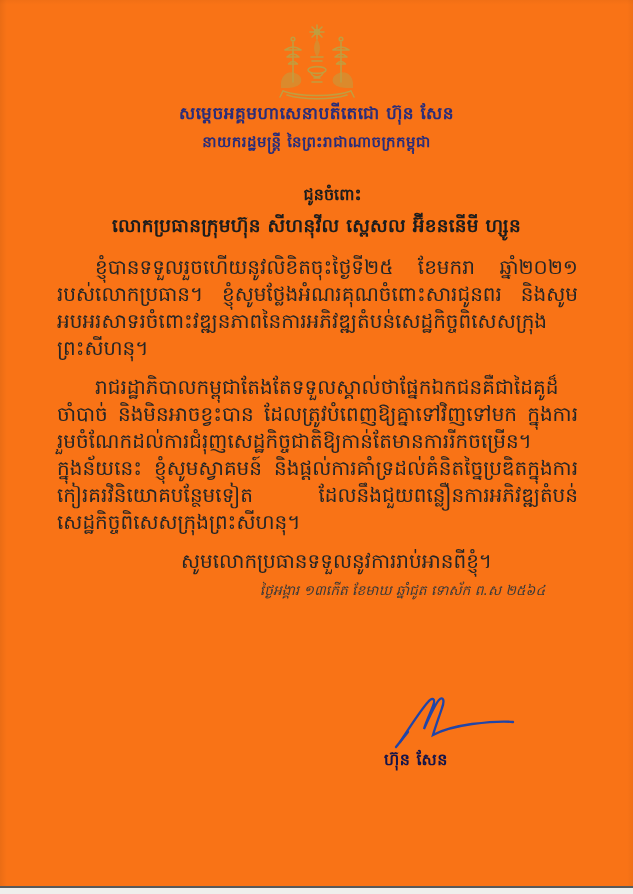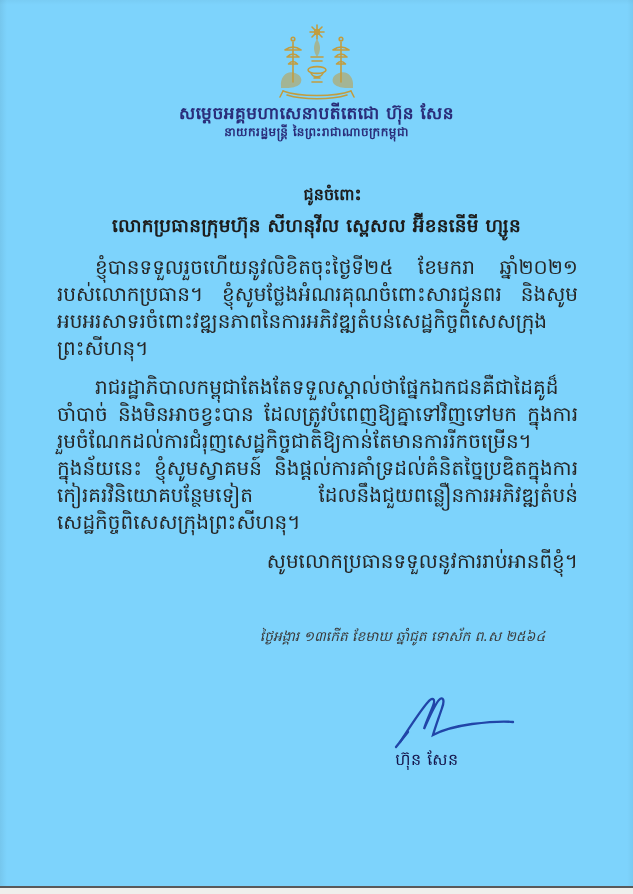--- a/index.html
+++ b/index.html
@@ -7,64 +7,64 @@
     --ink_blue:#2145a8;
     --emblem_gold:#c29d3f;
     --text_black:#262626;
     --date_gray:#3a3a3a;
   }
   html,body{margin:0;padding:0;background:#d9d9d6;}
   .page{
     position:relative;
     width:633px;height:894px;
     margin:0 auto;
-    background:#7dd3fc;
+    background:#f97316;
     overflow:hidden;
     font-family:"DejaVu Sans","Liberation Sans",sans-serif;
   }
   
   .page::before{
     content:"";position:absolute;inset:0;pointer-events:none;
     background:
       linear-gradient(to right, rgba(0,0,0,0.06), rgba(0,0,0,0) 7px),
       linear-gradient(to left, rgba(0,0,0,0.04), rgba(0,0,0,0) 6px),
       linear-gradient(to bottom, rgba(0,0,0,0.03), rgba(0,0,0,0) 5px);
   }
   .emblem{position:absolute;top:24px;left:50%;transform:translateX(-50%);}
   .gold-stroke{fill:none;stroke:var(--emblem_gold);stroke-width:1.6;stroke-linecap:round;stroke-linejoin:round;}
   .gold-fill-light{fill:var(--emblem_gold);opacity:.55;stroke:none;}
 
   .hdr{position:absolute;left:0;width:100%;text-align:center;
        color:var(--header_blue);font-weight:bold;letter-spacing:.5px;}
   .hdr1{top:102px;font-size:17px;}
-  .hdr2{top:124px;font-size:12px;}
+  .hdr2{top:132px;font-size:15px;}
 
   .salutation{position:absolute;top:184px;left:16px;width:100%;text-align:center;
       font-size:16px;font-weight:bold;color:#1d1d1d;}
   .addressee{position:absolute;top:214px;left:0;width:100%;text-align:center;
       font-size:18.5px;font-weight:bold;color:#1d1d1d;letter-spacing:.3px;}
 
   .body-block{
     position:absolute;top:254px;left:57px;right:55px;
     font-size:20px;line-height:27px;color:var(--text_black);
     text-align:justify;
   }
   .body-block p{margin:0 0 12px;text-indent:38px;}
-  .body-block p.closing{margin-bottom:0;text-align:right;}
+  .body-block p.closing{margin-bottom:0;text-align:center;}
 
   .dateline{
-    position:absolute;top:622px;left:235px;width:335px;
+    position:absolute;top:576px;left:235px;width:335px;
     text-align:center;font-style:italic;font-size:13.8px;
     line-height:28px;color:var(--date_gray);
   }
   .signature{position:absolute;top:690px;left:386px;}
   .signature path{fill:none;stroke:var(--ink_blue);stroke-width:2.3;stroke-linecap:round;}
   .signer-name{
-    position:absolute;top:749px;left:362px;width:130px;text-align:center;
-    font-size:16px;font-weight:normal;color:#14144a;letter-spacing:.5px;
+    position:absolute;top:749px;left:351px;width:130px;text-align:center;
+    font-size:16px;font-weight:bold;color:#14144a;letter-spacing:.5px;
   }
   .scan-bottom-edge{
     position:absolute;left:0;top:886px;width:100%;height:2px;background:#59595a;
   }
   .scan-bottom-strip{
     position:absolute;left:0;top:888px;width:100%;height:6px;background:#efefec;
   }
 </style>
 </head>
 <body>

